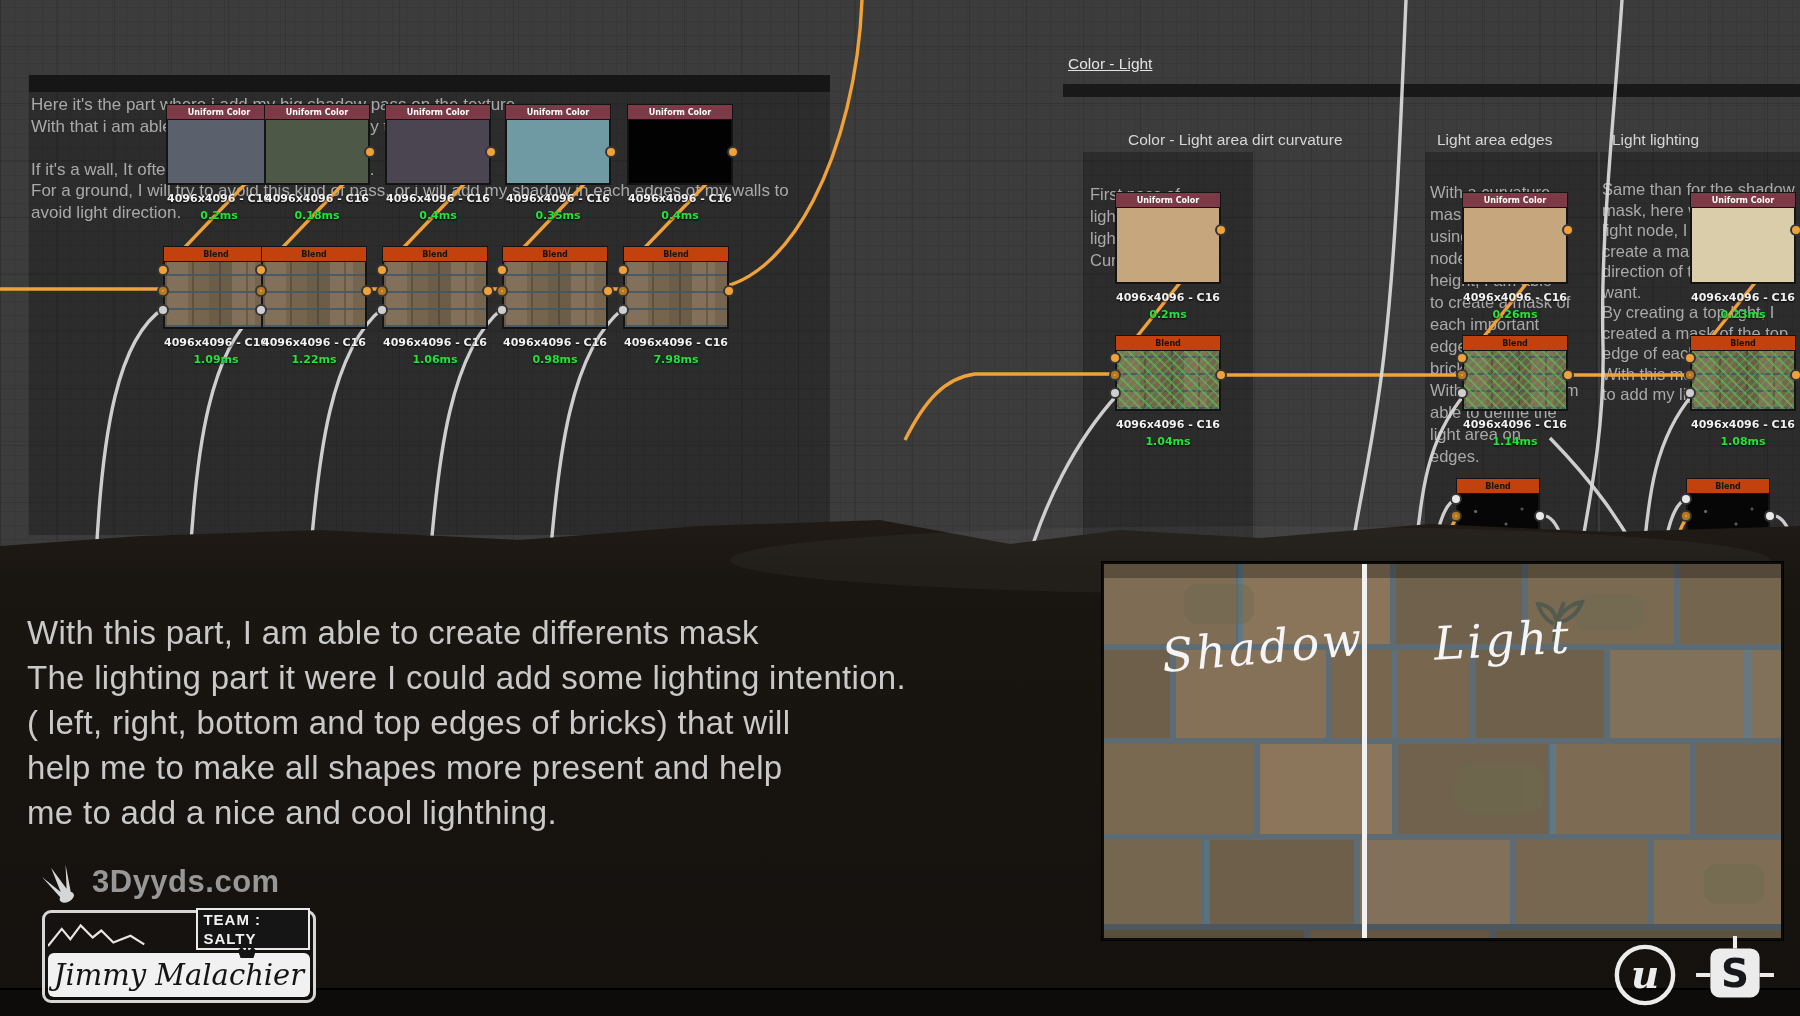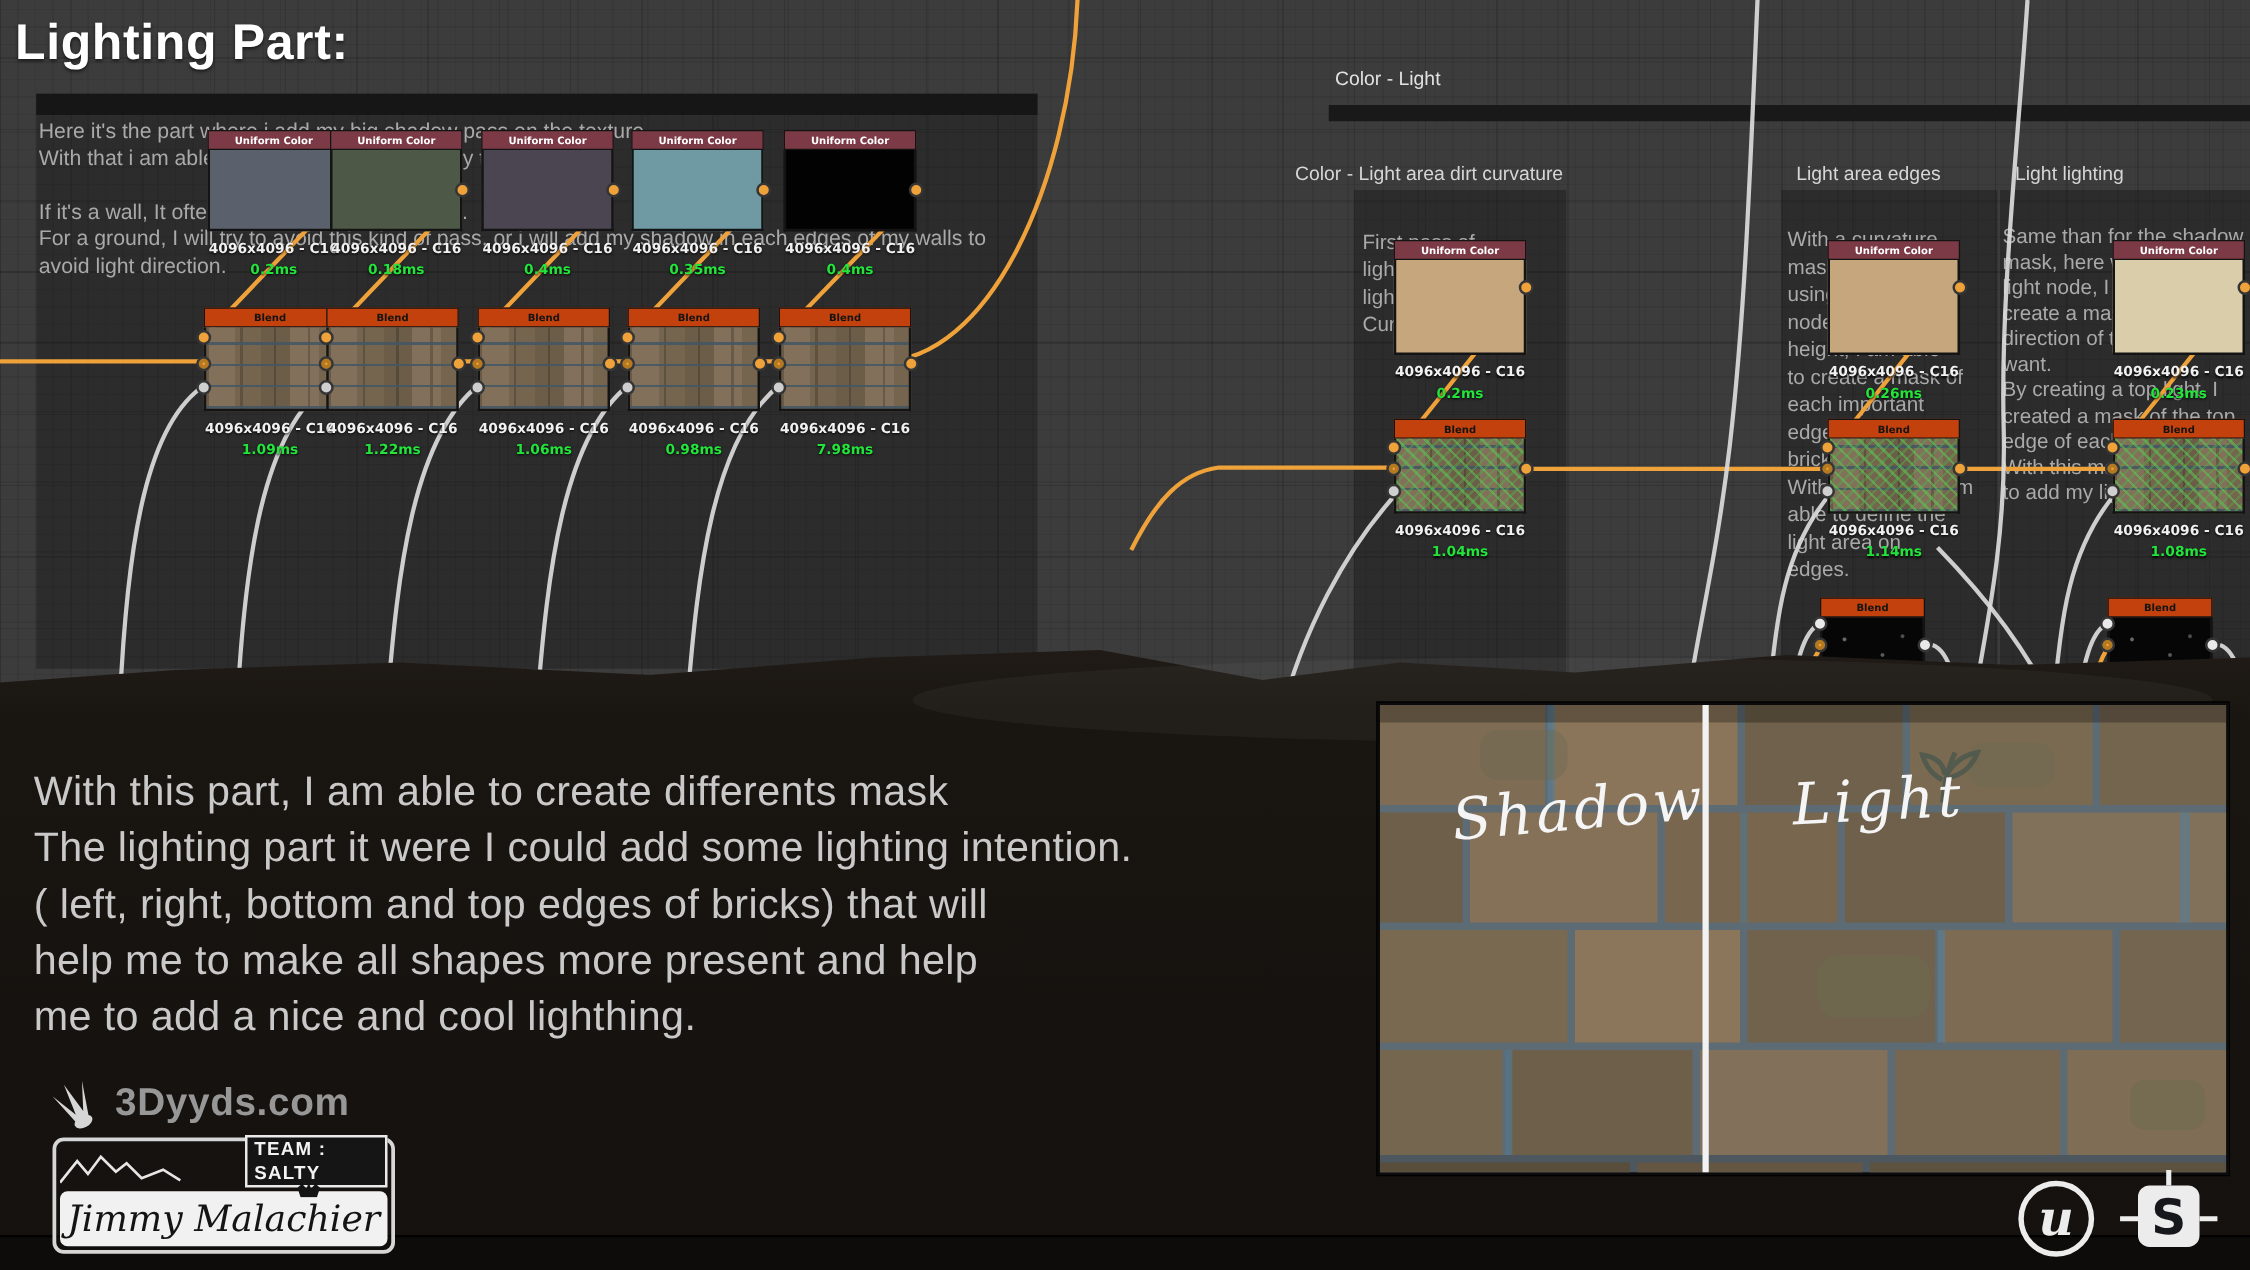--- a/index.html
+++ b/index.html
@@ -11,21 +11,21 @@
     repeating-linear-gradient(90deg, rgba(0,0,0,.07) 0 1px, transparent 1px 14px),
     #3c3c3c;}
   .panel{position:absolute;z-index:2;background:rgba(20,20,20,.40);}
   .panel .strip{position:absolute;top:0;left:0;right:0;height:17px;background:#161616;}
   .hstrip{position:absolute;z-index:2;background:#191919;}
   .title{position:absolute;z-index:3;color:#fff;font-weight:bold;font-size:40px;letter-spacing:.5px;text-shadow:0 2px 3px rgba(0,0,0,.6);}
   .desc{position:absolute;z-index:3;color:#a9a9a9;font-size:17px;line-height:21.5px;}
   .desc div{min-height:21.5px;white-space:nowrap;}
   .gdesc{position:absolute;z-index:3;color:#a9a9a9;font-size:16.5px;}
   .glabel{position:absolute;z-index:3;color:#d6d6d6;font-size:15.5px;}
-  .seclabel{position:absolute;z-index:3;color:#e2e2e2;font-size:15.5px;}
+  .seclabel{position:absolute;z-index:3;color:#e2e2e2;font-size:15.5px;text-decoration:underline;}
   svg.wires{position:absolute;left:0;top:0;z-index:4;pointer-events:none;}
   .ow{stroke:#f0a23a;stroke-width:3.4;fill:none;}
   .ww{stroke:#dadada;stroke-width:3.4;fill:none;opacity:.93;}
   .node{position:absolute;width:106px;z-index:5;font-family:"DejaVu Sans",sans-serif;}
   .node.wide{width:84px;}
   .nhead{height:16px;line-height:16px;text-align:center;font-size:8px;font-weight:bold;border:1px solid #141414;box-sizing:border-box;}
   .nhead.red{background:#7c3a46;color:#fff;}
   .nhead.grayh{background:#c2410c;color:#141414;}
   .nbody{border:2px solid #141414;border-top:none;box-sizing:border-box;}
   .nfoot{text-align:center;margin-top:7px;}
@@ -70,23 +70,22 @@
 <div class="bg"></div>
 
 <div class="panel" style="left:29px;top:75px;width:801px;height:460px;">
       <div class="strip"></div>
     </div>
 <div class="hstrip" style="left:1063px;top:84px;width:737px;height:13px;"></div>
 <div class="panel" style="left:1083px;top:152px;width:170px;height:392px;"></div>
 <div class="panel" style="left:1425px;top:152px;width:173px;height:392px;"></div>
 <div class="panel" style="left:1600px;top:152px;width:200px;height:392px;"></div>
 
-<div class="title" style="left:12px;top:12px;">Lighting Part:</div>
 <div class="seclabel" style="left:1068px;top:55px;">Color - Light</div>
-<div class="glabel" style="left:1036px;top:131px;">Color - Light area dirt curvature</div>
+<div class="glabel" style="left:1128px;top:131px;">Color - Light area dirt curvature</div>
 <div class="glabel" style="left:1437px;top:131px;">Light area edges</div>
 <div class="glabel" style="left:1612px;top:131px;">Light lighting</div>
 
 <div class="desc" style="left:31px;top:94px;">
   <div>Here it's the part where i add my big shadow pass on the texture.</div>
   <div>With that i am able to make clear values of my texture.</div>
   <div></div>
   <div>If it's a wall, It often has its own light direction.</div>
   <div>For a ground, I will try to avoid this kind of pass, or i will add my shadow in each edges of my walls to</div>
   <div>avoid light direction.</div>

